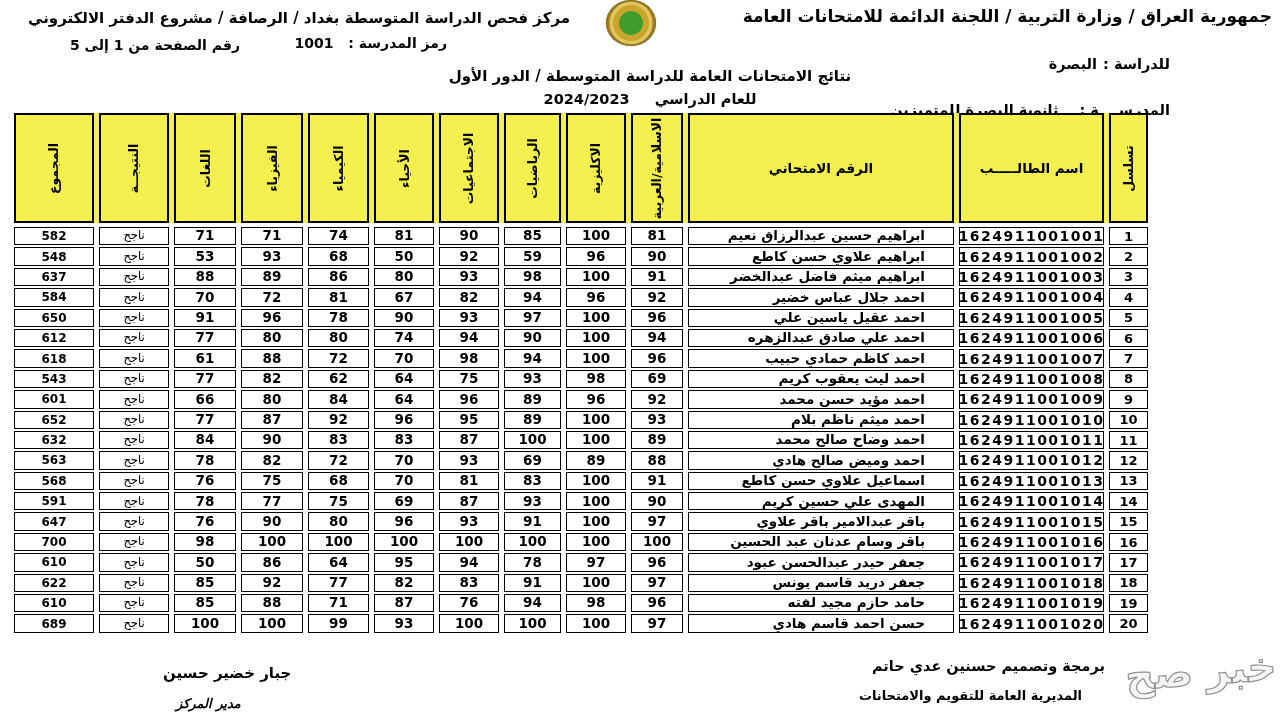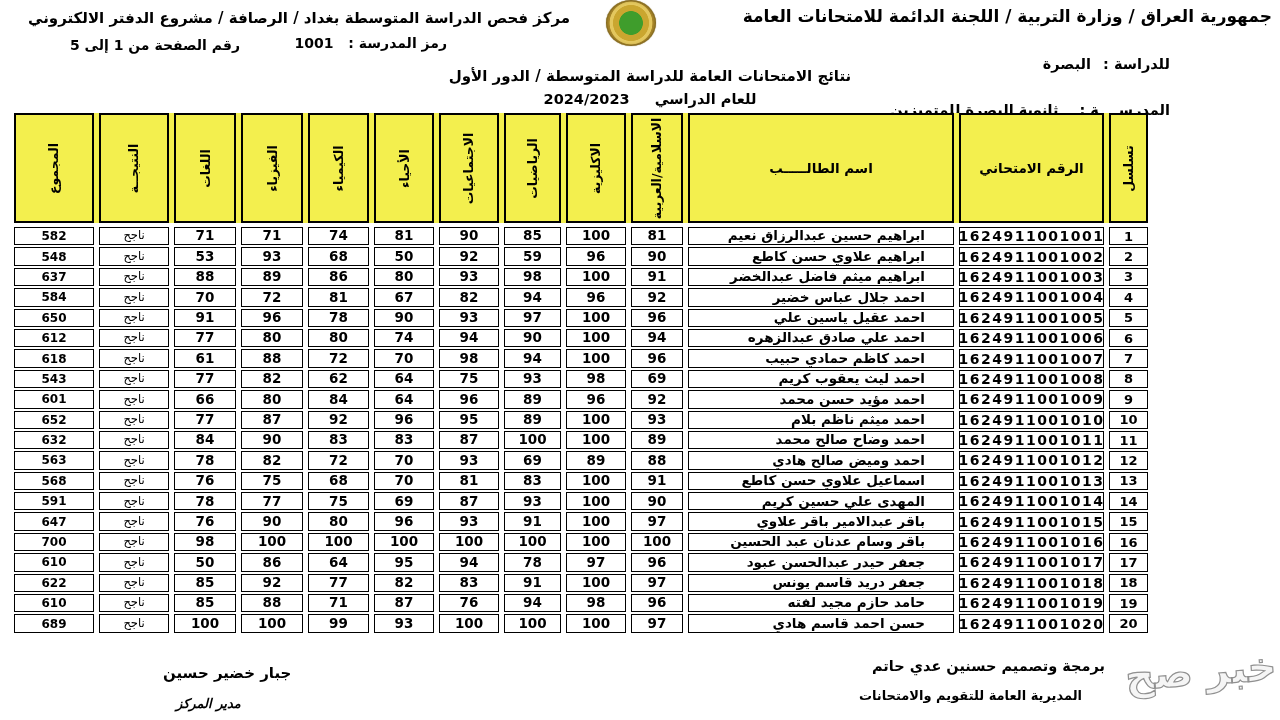--- a/index.html
+++ b/index.html
@@ -16,21 +16,21 @@
   .logo{
     position:absolute;left:606px;top:0;width:50px;height:46px;border-radius:50%;
     background:radial-gradient(circle at 50% 50%, #3f9d2c 0 34%, #caa62f 36% 52%, #e3c75e 54% 62%, #a9872a 64% 78%, #d6b94d 80% 92%, #8f7420 94% 100%);
     box-shadow:inset 0 0 3px #4e3d0e, 0 0 1px #7a6317;
   }
   .title{position:absolute;top:47px;left:440px;width:420px;text-align:center;font-weight:bold;direction:rtl;}
   .title .l1{font-size:15px;margin-top:20px;}
   .title .l2{font-size:14.5px;margin-top:6px;}
   .title .year{margin-right:20px;}
   .dir-line{position:absolute;top:56px;right:110px;font-size:14.5px;font-weight:bold;direction:rtl;white-space:nowrap;}
-  .dir-line .val{margin-right:7px;}
+  .dir-line .val{margin-right:1px;}
   .sch-line{position:absolute;top:102px;right:110px;font-size:14.5px;font-weight:bold;direction:rtl;white-space:nowrap;}
   .sch-line .val{margin-right:16px;}
   
   .table{
     position:absolute;left:14px;top:113px;width:1134px;
     --cols:80px 70px 62px 62px 61px 60px 60px 57px 60px 52px 266px 145px 39px;
   }
   .thead{display:grid;grid-template-columns:var(--cols);column-gap:5px;height:110px;background:#f3ef4e;}
   .hcell{border:2px solid #000;background:#f3ef4e;display:flex;align-items:center;justify-content:center;font-weight:bold;}
   .hcell.vert span{transform:rotate(-90deg);white-space:nowrap;font-size:12.5px;direction:rtl;}
@@ -114,24 +114,24 @@
         <div class="hcell vert">
           <span>الرياضيات</span>
         </div>
         <div class="hcell vert">
           <span>الاكليزية</span>
         </div>
         <div class="hcell vert">
           <span>الاسلامية/العربية</span>
         </div>
         <div class="hcell horiz">
+          <span>الرقم الامتحاني</span>
+        </div>
+        <div class="hcell horiz">
           <span>اسم الطالـــــب</span>
-        </div>
-        <div class="hcell horiz">
-          <span>الرقم الامتحاني</span>
         </div>
         <div class="hcell vert">
           <span>تسلسل</span>
         </div>
       </div>
     <div class="tbody">
         <div class="trow">
           <div class="cell c-total">582</div>
           <div class="cell c-result">ناجح</div>
           <div class="cell c-languages">71</div>

